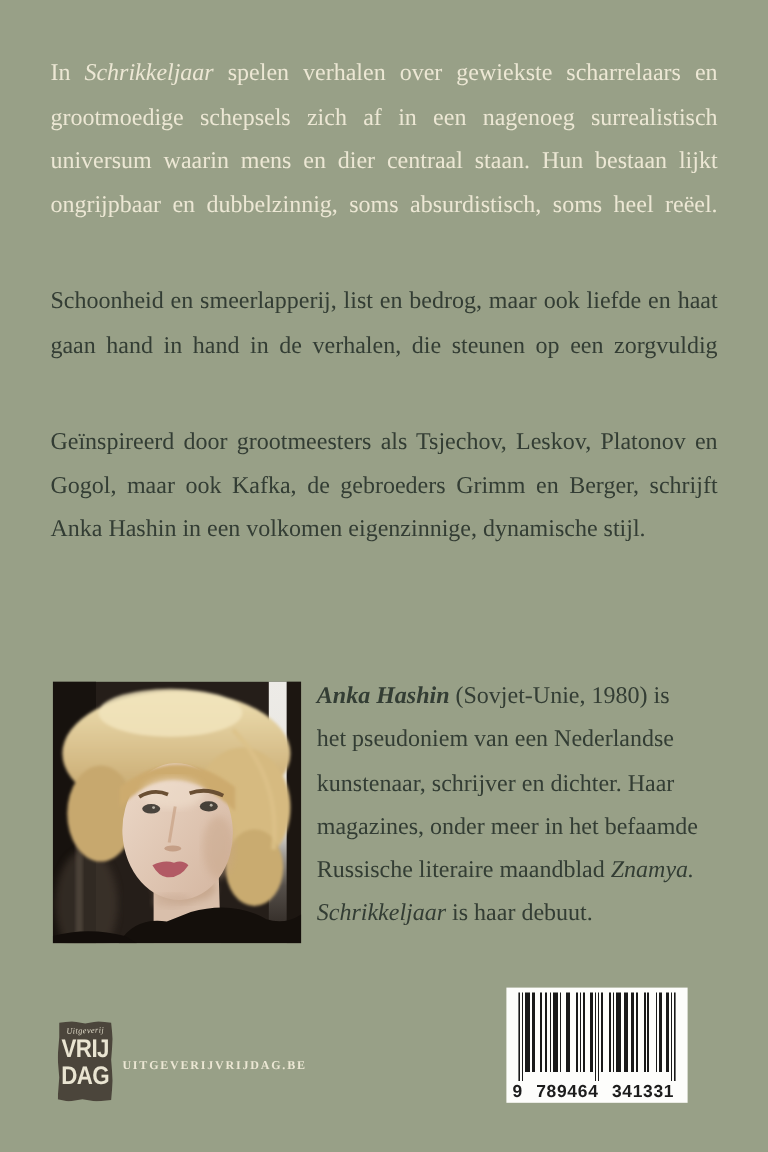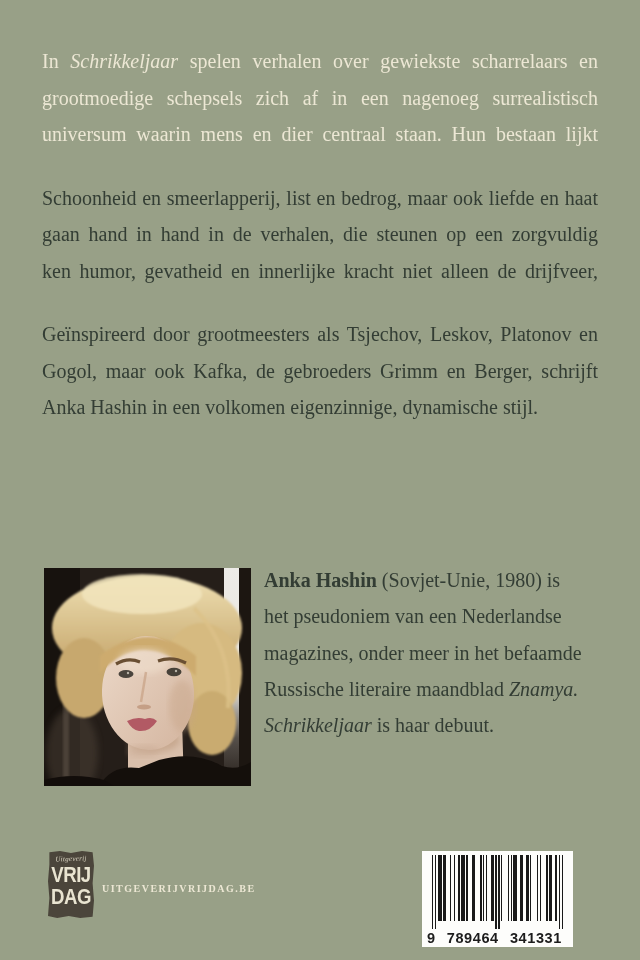--- a/index.html
+++ b/index.html
@@ -16,27 +16,27 @@
   body{background:#777;}
   .cover{
     position:relative;width:640px;height:960px;margin:0 auto;
     background:var(--background);
     font-family:"Liberation Serif","DejaVu Serif",serif;
     overflow:hidden;
   }
   
   .blurb{position:absolute;left:42px;top:43px;width:556px;}
   .para{font-size:20px;line-height:36.5px;}
-  .para + .para{margin-top:27px;}
+  .para + .para{margin-top:44px;}
   .para.light{color:var(--light-text);}
   .para.dark{color:var(--dark-text);}
   .text-line{white-space:normal;}
   .jline{text-align:justify;text-align-last:justify;}
   .it{font-style:italic;}
-  .bo{font-weight:bold;}
+  .bo{font-weight:bold;font-style:italic;}
   
   .photo{position:absolute;left:44px;top:568px;width:207px;height:218px;}
   .photo svg{display:block;width:207px;height:218px;}
   .bio{
     position:absolute;left:264px;top:562px;width:340px;
     font-size:20px;line-height:36.3px;color:var(--dark-text);
   }
   
   .logo{
     position:absolute;left:48px;top:851px;width:46px;height:67px;
@@ -55,45 +55,44 @@
   .logo-main span{display:block;}
   .site{
     position:absolute;left:102px;top:883px;
     font-family:"Liberation Serif","DejaVu Serif",serif;font-weight:bold;
     font-size:10px;letter-spacing:1.5px;color:var(--light-text);
   }
   
   .barcode{
     position:absolute;left:422px;top:823px;width:151px;height:96px;
     background:var(--barcode-bg);
-    margin-top:28px;
   }
   #barcode-svg{position:absolute;left:10px;top:4px;fill:var(--barcode-bar);}
   .isbn{
     position:absolute;left:5px;bottom:1px;white-space:nowrap;
     font-family:"Liberation Sans","DejaVu Sans",sans-serif;font-weight:bold;
     font-size:14.5px;letter-spacing:.6px;word-spacing:6.5px;
     color:var(--barcode-digits);
   }
 </style>
 </head>
 <body style="--background: #98a087; --light-text: #ece7d4; --dark-text: #333d34; --logo-bg: #4b453b; --logo-text: #e9e4d1; --barcode-bg: #fdfdfb; --barcode-bar: #191919; --barcode-digits: #1c1c1c;">
 
 <div class="cover">
 
   <section class="blurb">
       <div class="para light">
         <div class="text-line jline"><span>In </span><span class="it">Schrikkeljaar</span><span> spelen verhalen over gewiekste scharrelaars en</span></div>
         <div class="text-line jline"><span>grootmoedige schepsels zich af in een nagenoeg surrealistisch</span></div>
         <div class="text-line jline"><span>universum waarin mens en dier centraal staan. Hun bestaan lijkt</span></div>
+        <div class="text-line jline"><span>ongrijpbaar en dubbelzinnig, soms absurdistisch, soms heel reëel.</span></div>
       </div>
       <div class="para dark">
         <div class="text-line jline"><span>Schoonheid en smeerlapperij, list en bedrog, maar ook liefde en haat</span></div>
         <div class="text-line jline"><span>gaan hand in hand in de verhalen, die steunen op een zorgvuldig</span></div>
-        <div class="text-line jline"><span>ken humor, gevatheid en innerlijke kracht niet alleen de drijfveer,</span></div>
       </div>
       <div class="para dark">
         <div class="text-line jline"><span>Geïnspireerd door grootmeesters als Tsjechov, Leskov, Platonov en</span></div>
         <div class="text-line jline"><span>Gogol, maar ook Kafka, de gebroeders Grimm en Berger, schrijft</span></div>
         <div class="text-line"><span>Anka Hashin in een volkomen eigenzinnige, dynamische stijl.</span></div>
       </div>
     </section>
 
   <div class="photo">
     <svg viewBox="0 0 207 218" preserveAspectRatio="none">
@@ -150,20 +149,21 @@
       <path d="M83,153 Q93,148 101,151 Q108,148 113,153 Q106,164 95,163 Q88,162 83,153 Z" fill="#b25a64"></path>
       <ellipse cx="100" cy="183" rx="16" ry="6" fill="#c7a891" opacity="0.5" filter="url(#b3)"></ellipse>
       <path d="M55,218 Q68,196 95,200 L115,192 Q150,182 178,198 Q193,203 207,194 L207,218 Z" fill="#140f0b"></path>
       <path d="M0,218 L0,212 Q30,204 60,212 L70,218 Z" fill="#120d0a"></path>
     </svg>
   </div>
 
   <div class="bio">
       <div class="text-line"><span class="bo">Anka Hashin</span><span> (Sovjet-Unie, 1980) is</span></div>
       <div class="text-line"><span>het pseudoniem van een Nederlandse</span></div>
+      <div class="text-line"><span>kunstenaar, schrijver en dichter. Haar</span></div>
       <div class="text-line"><span>magazines, onder meer in het befaamde</span></div>
       <div class="text-line"><span>Russische literaire maandblad </span><span class="it">Znamya.</span></div>
       <div class="text-line"><span class="it">Schrikkeljaar</span><span> is haar debuut.</span></div>
     </div>
 
   <div class="logo">
     <span class="logo-script">Uitgeverij</span>
     <div class="logo-main">
       <span>VRIJ</span>
       <span>DAG</span>

